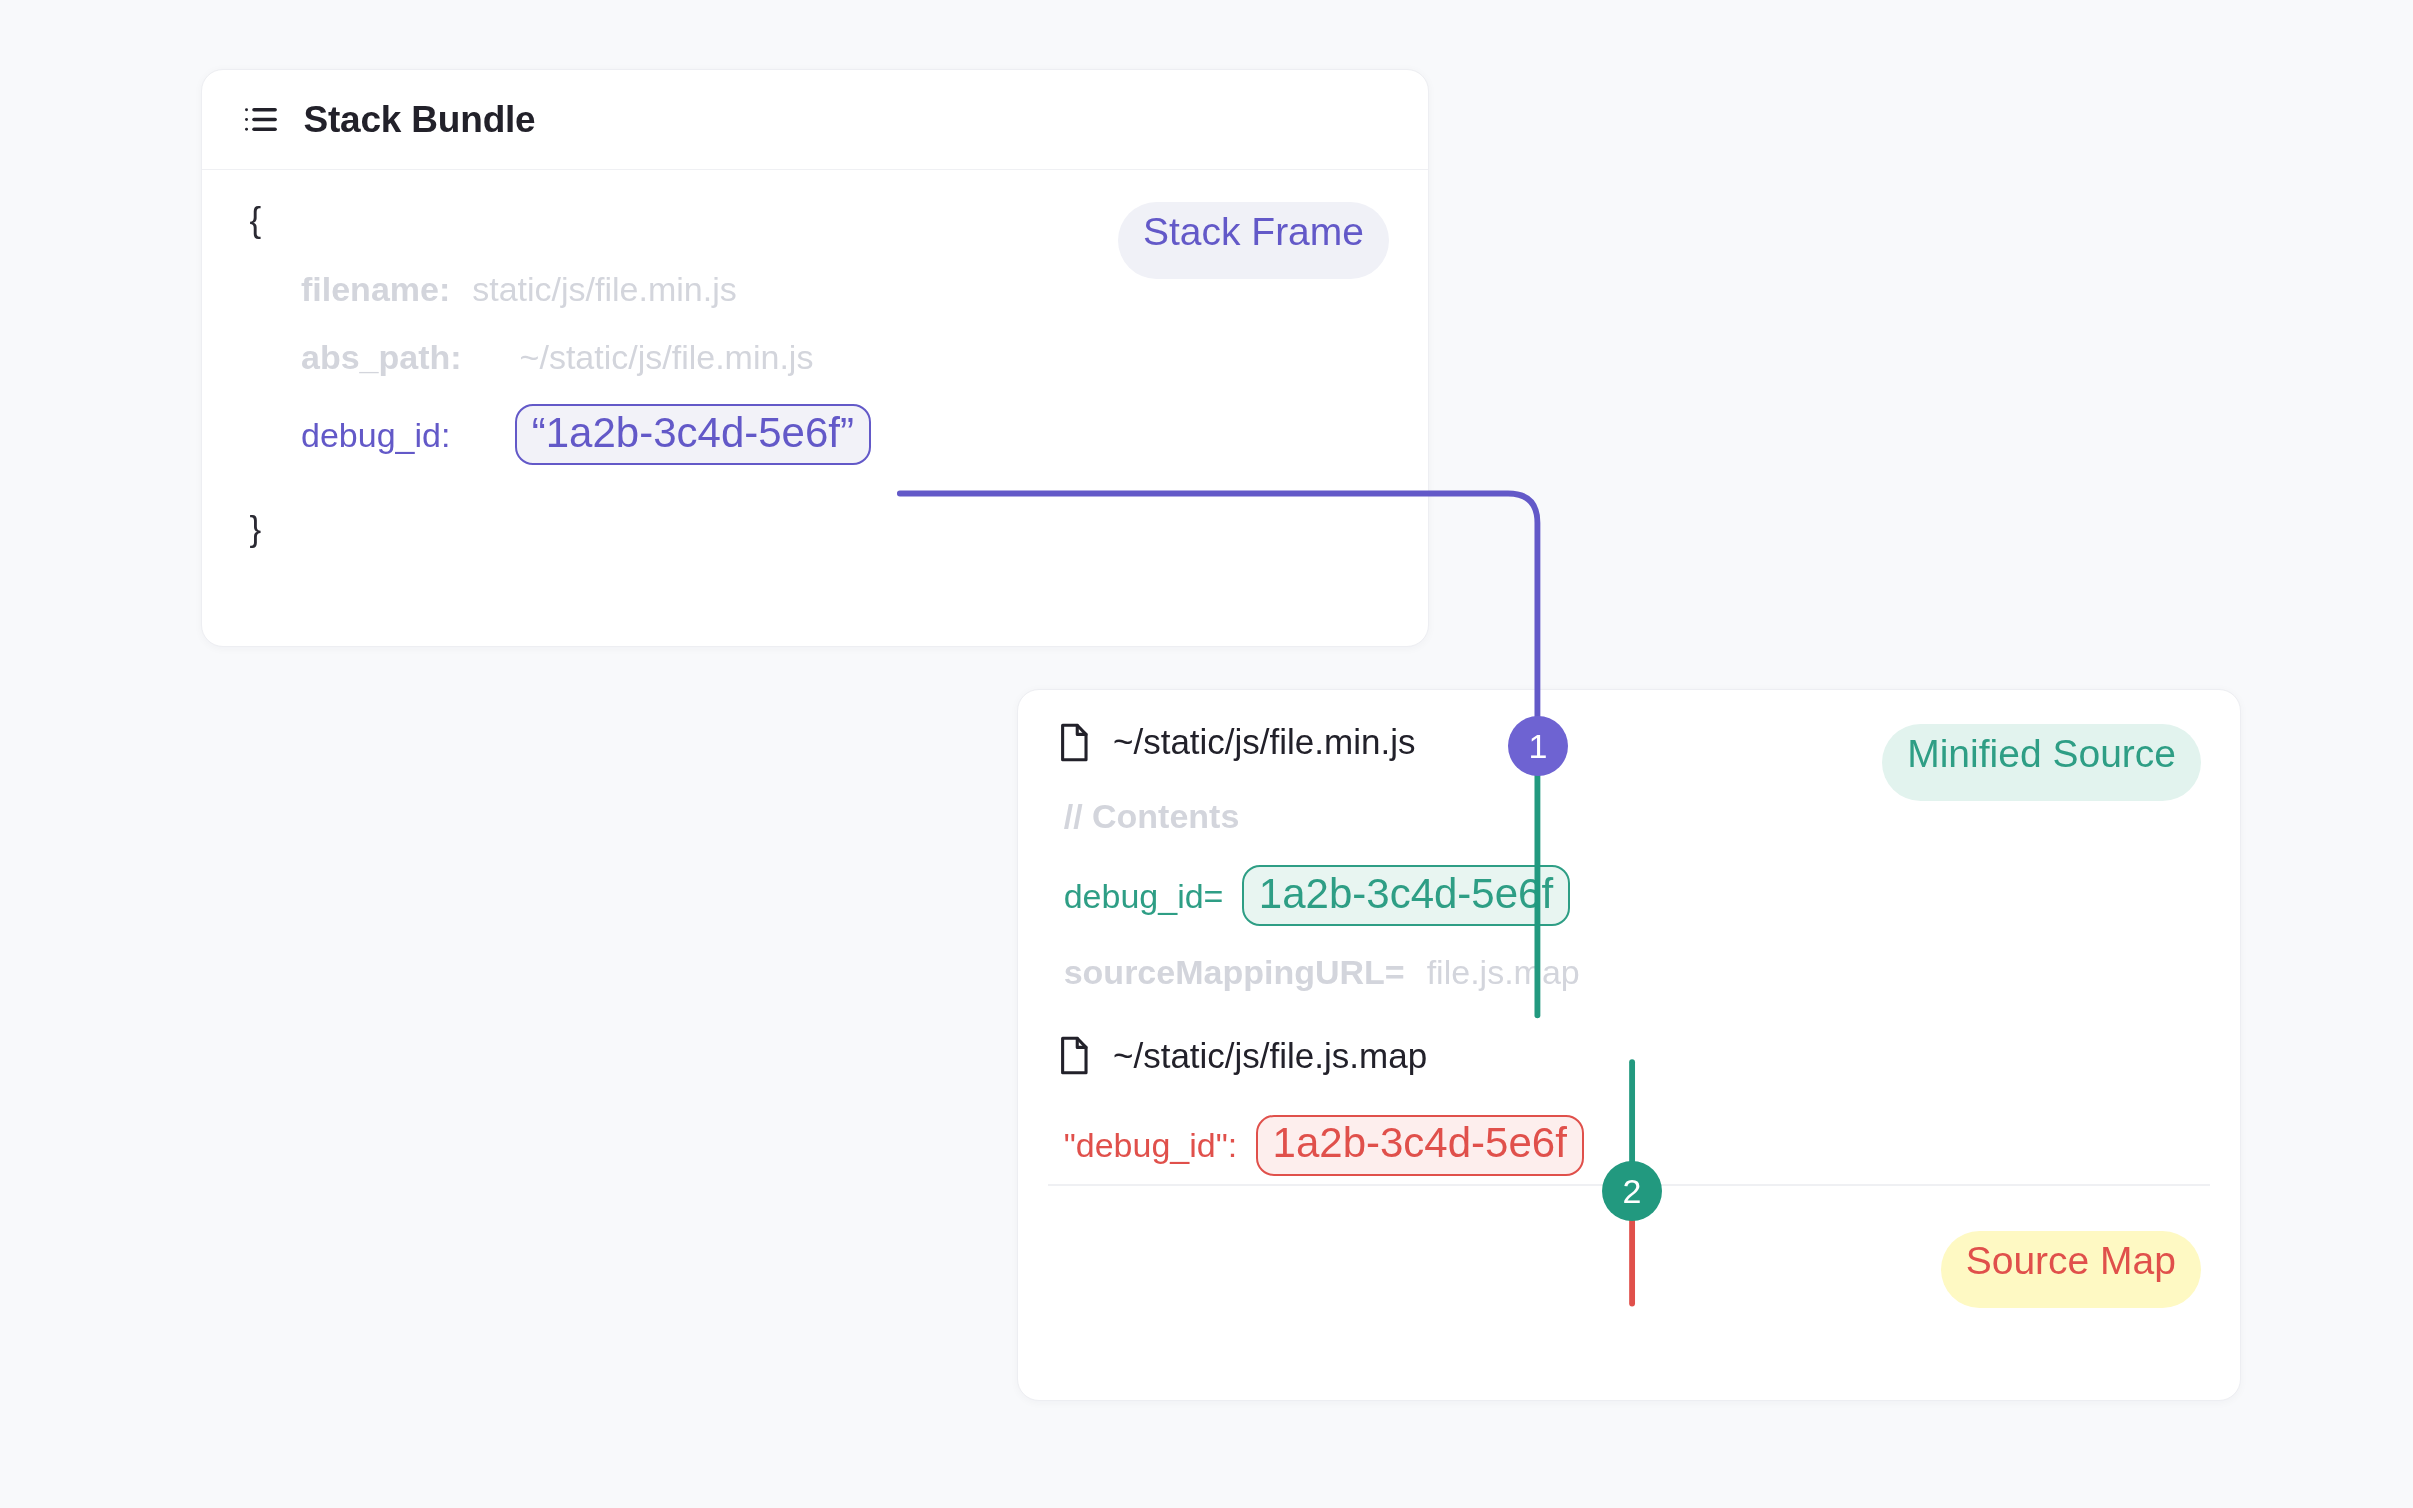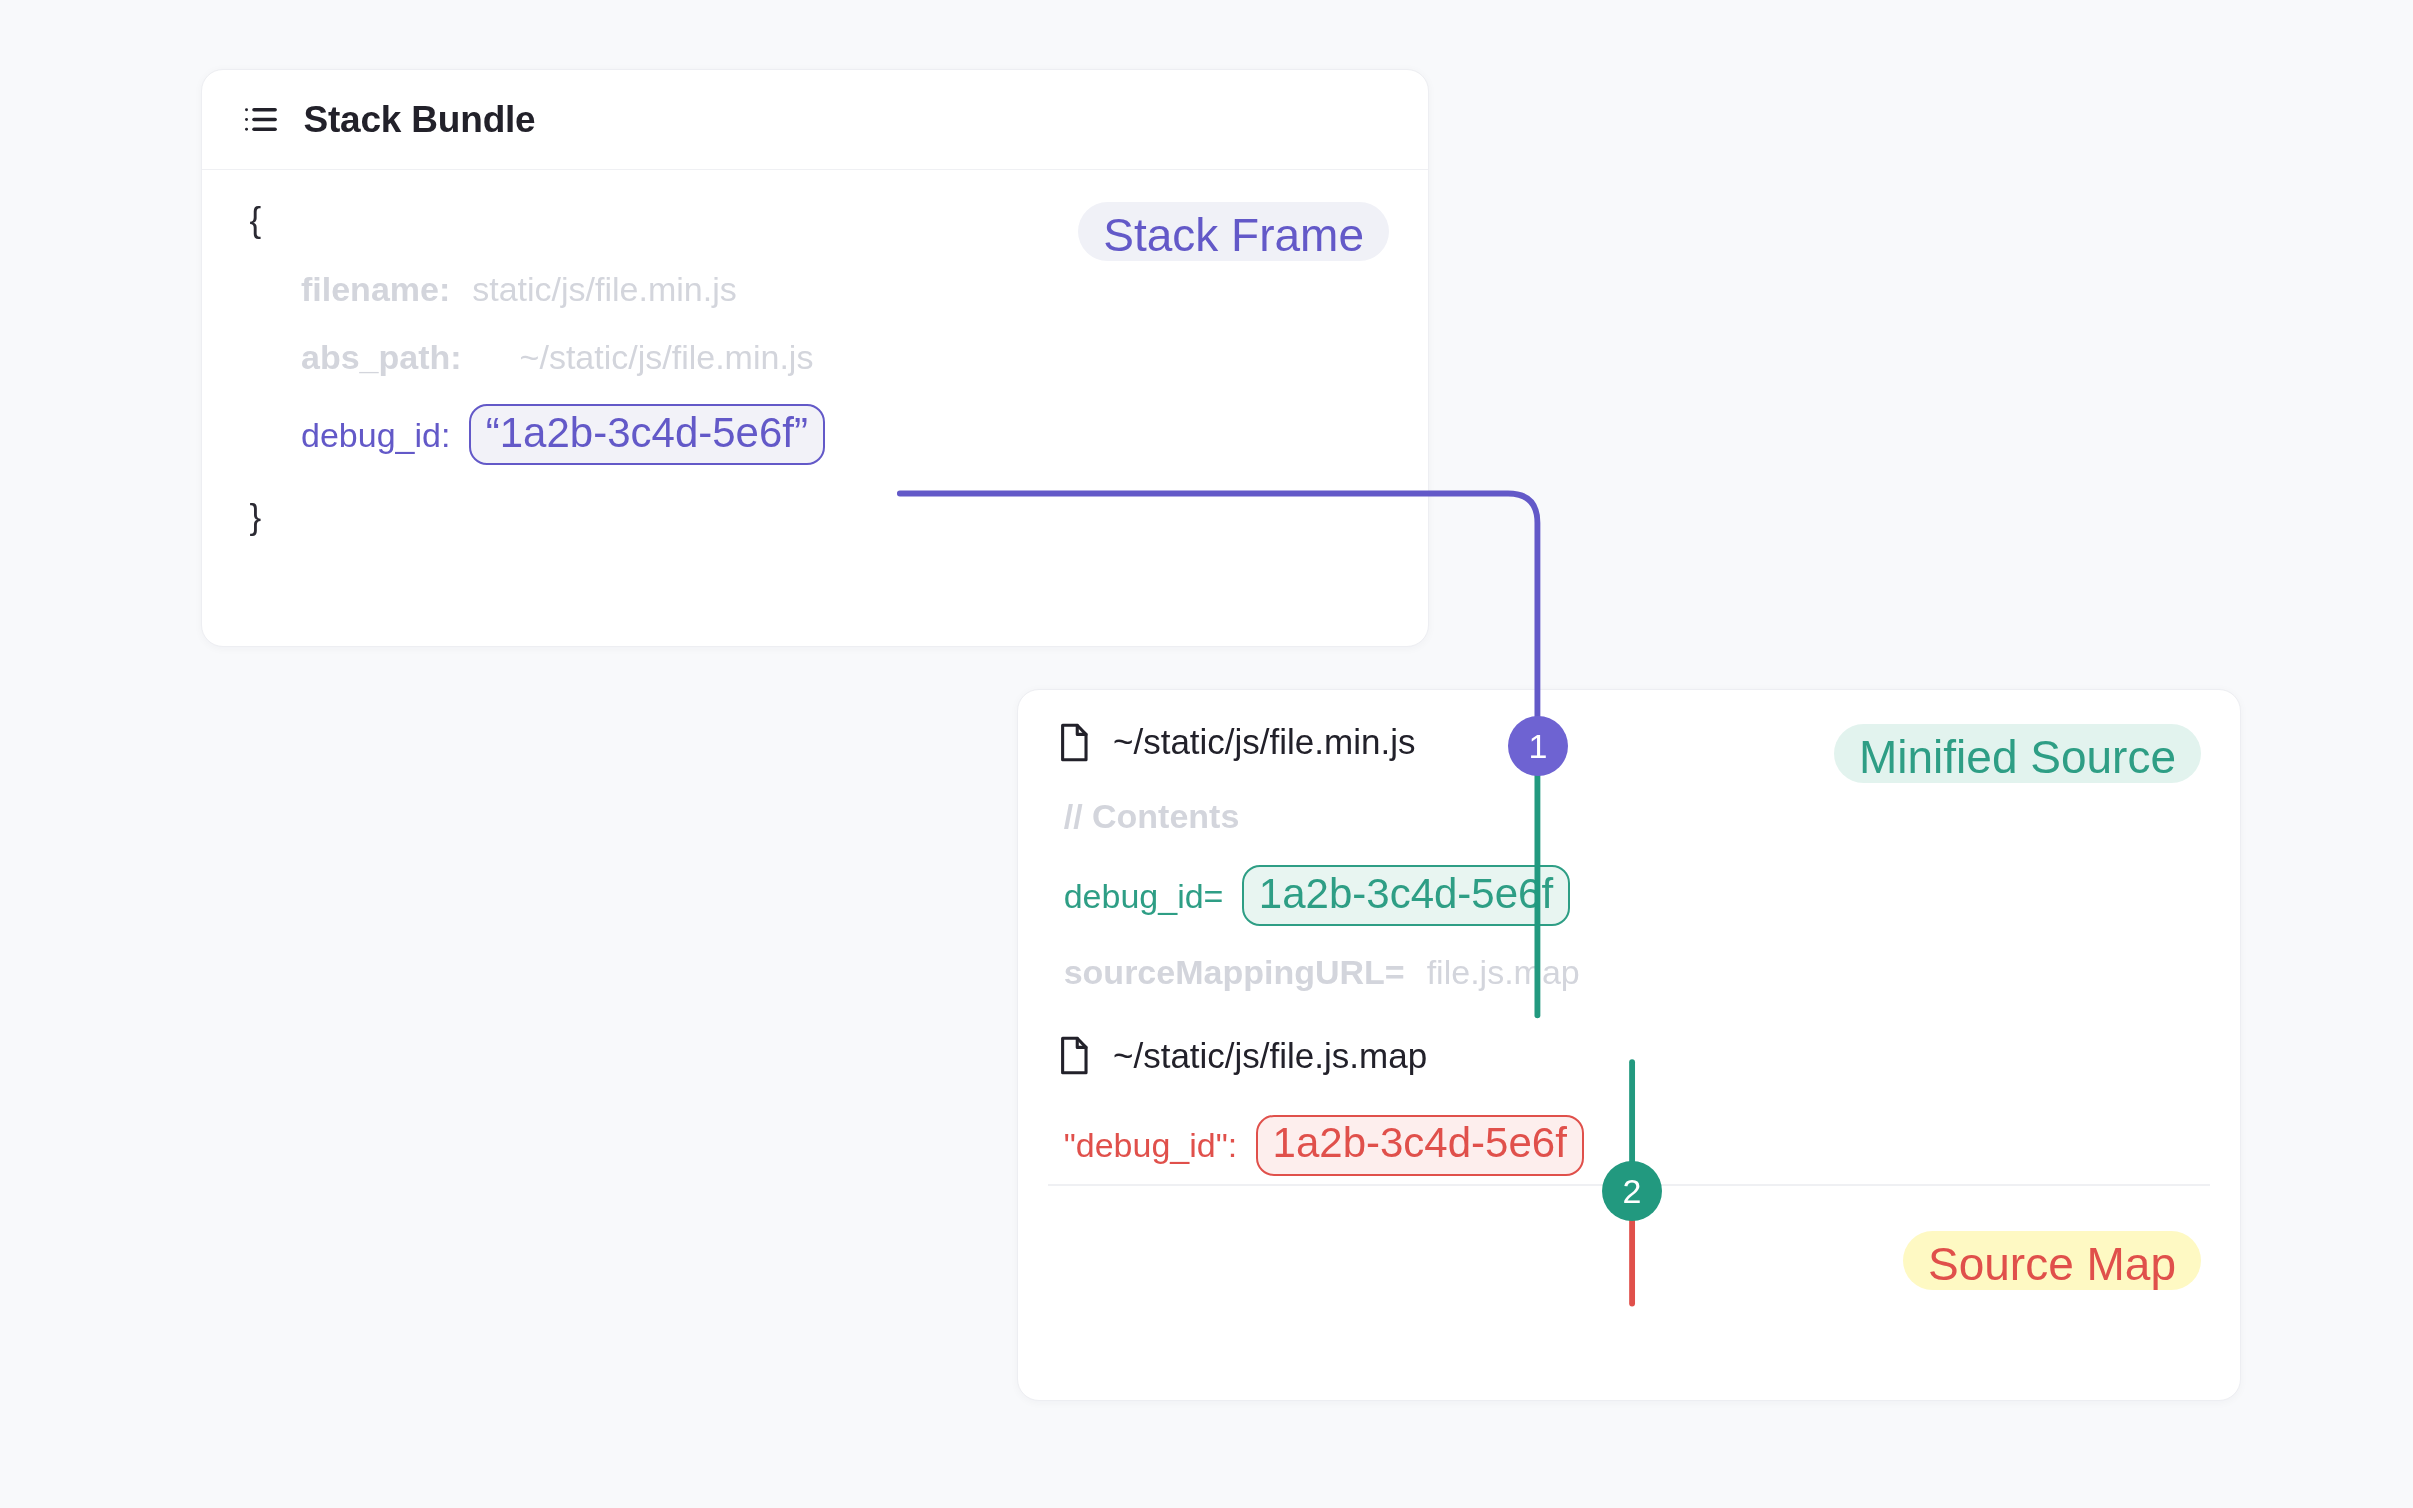--- a/index.html
+++ b/index.html
@@ -114,23 +114,23 @@
     color: #2e9e85;
   }
   .chip-red {
     border: 2.5px solid #e0504b;
     background: #fdeeed;
     color: #e0504b;
   }
 
   .badge {
     position: absolute;
-    padding: 10px 25px 3px 25px;
+    padding: 10px 25px 28px 25px;
     border-radius: 837px;
-    font-size: 46px;
+    font-size: 39px;
     line-height: 1;
     white-space: nowrap;
     text-align: center;
   }
   .badge-purple { background: #f0f1f7; color: #6359c8; }
   .badge-green  { background: #e2f3ee; color: #2e9e85; }
   .badge-red    { background: #fef9c3; color: #e0504b; }
 
   
   #artifact-bundle-card {
@@ -228,21 +228,21 @@
       <div class="code-line row-indent" style="margin-bottom:34px;">
         <span class="muted-key">filename:</span>
         <span class="muted-val">static/js/file.min.js</span>
       </div>
 
       <div class="code-line row-indent" style="margin-bottom:30px;gap:36px;">
         <span class="muted-key">abs_path:</span>
         <span class="muted-val">~/static/js/file.min.js</span>
       </div>
 
-      <div class="code-line row-indent" style="margin-bottom:34px;">
+      <div class="code-line row-indent" style="margin-bottom:46px;gap:46px;">
         <span class="purple-key">debug_id:</span>
         <span class="chip chip-purple" id="stack-trace-debug-id">“1a2b-3c4d-5e6f”</span>
       </div>
 
       <div class="code-line brace">}</div>
     </div>
   </div>
 
   <div class="card" id="artifact-bundle-card">
 

